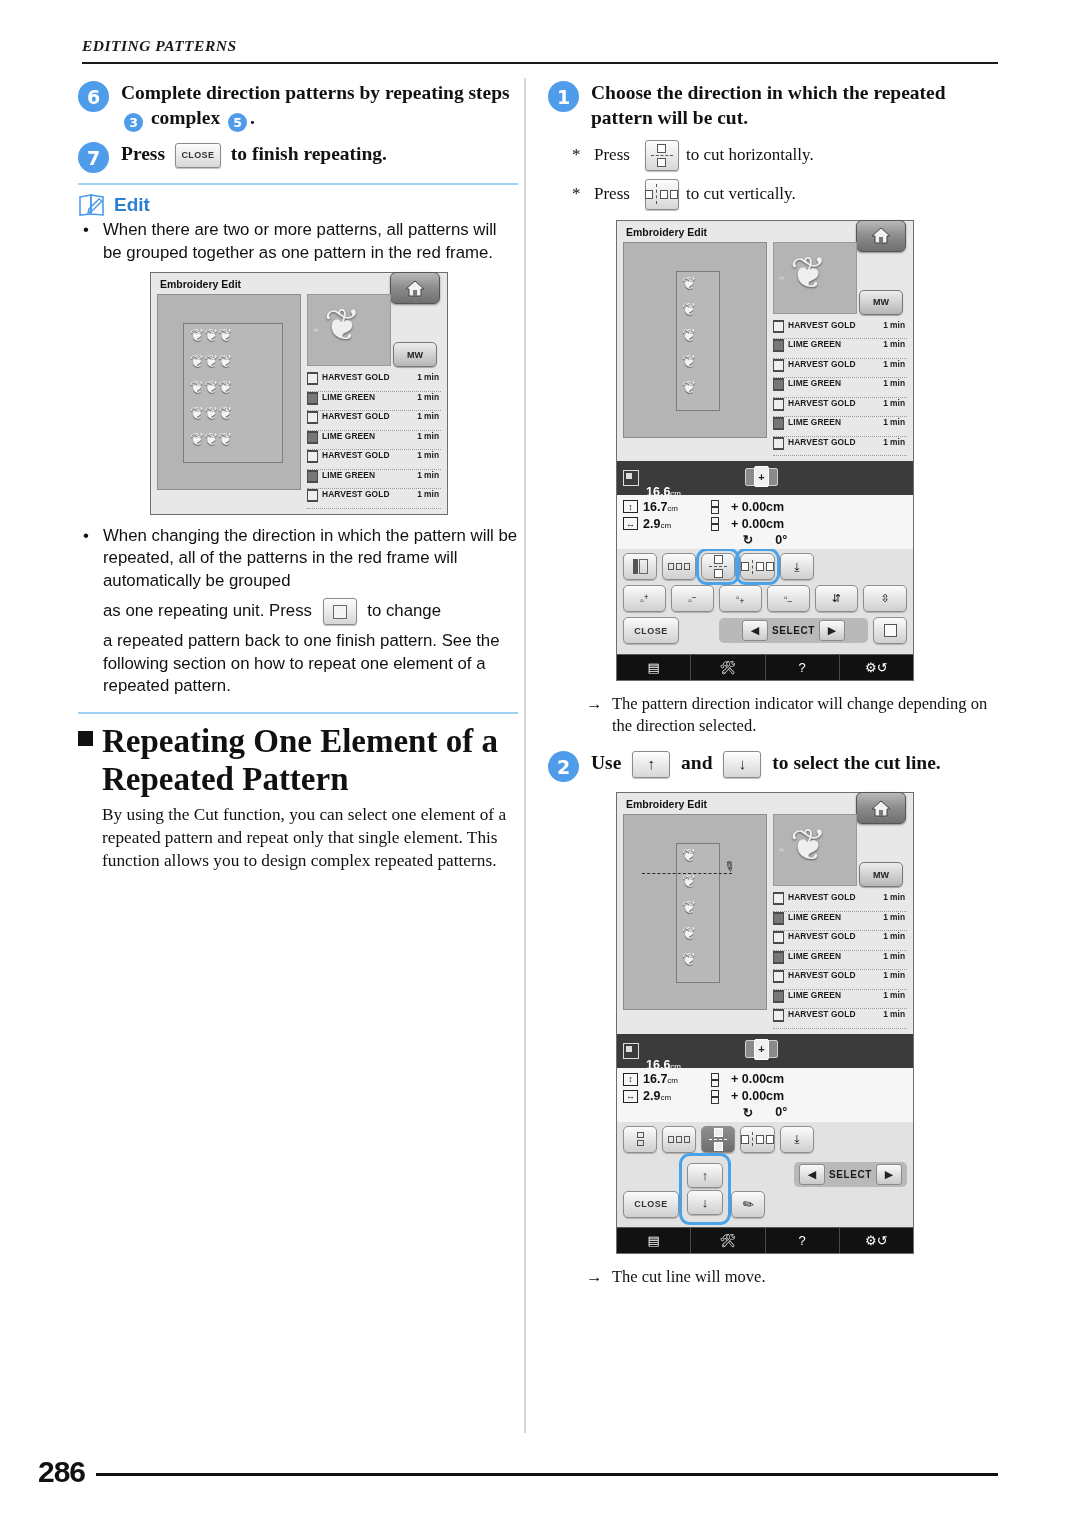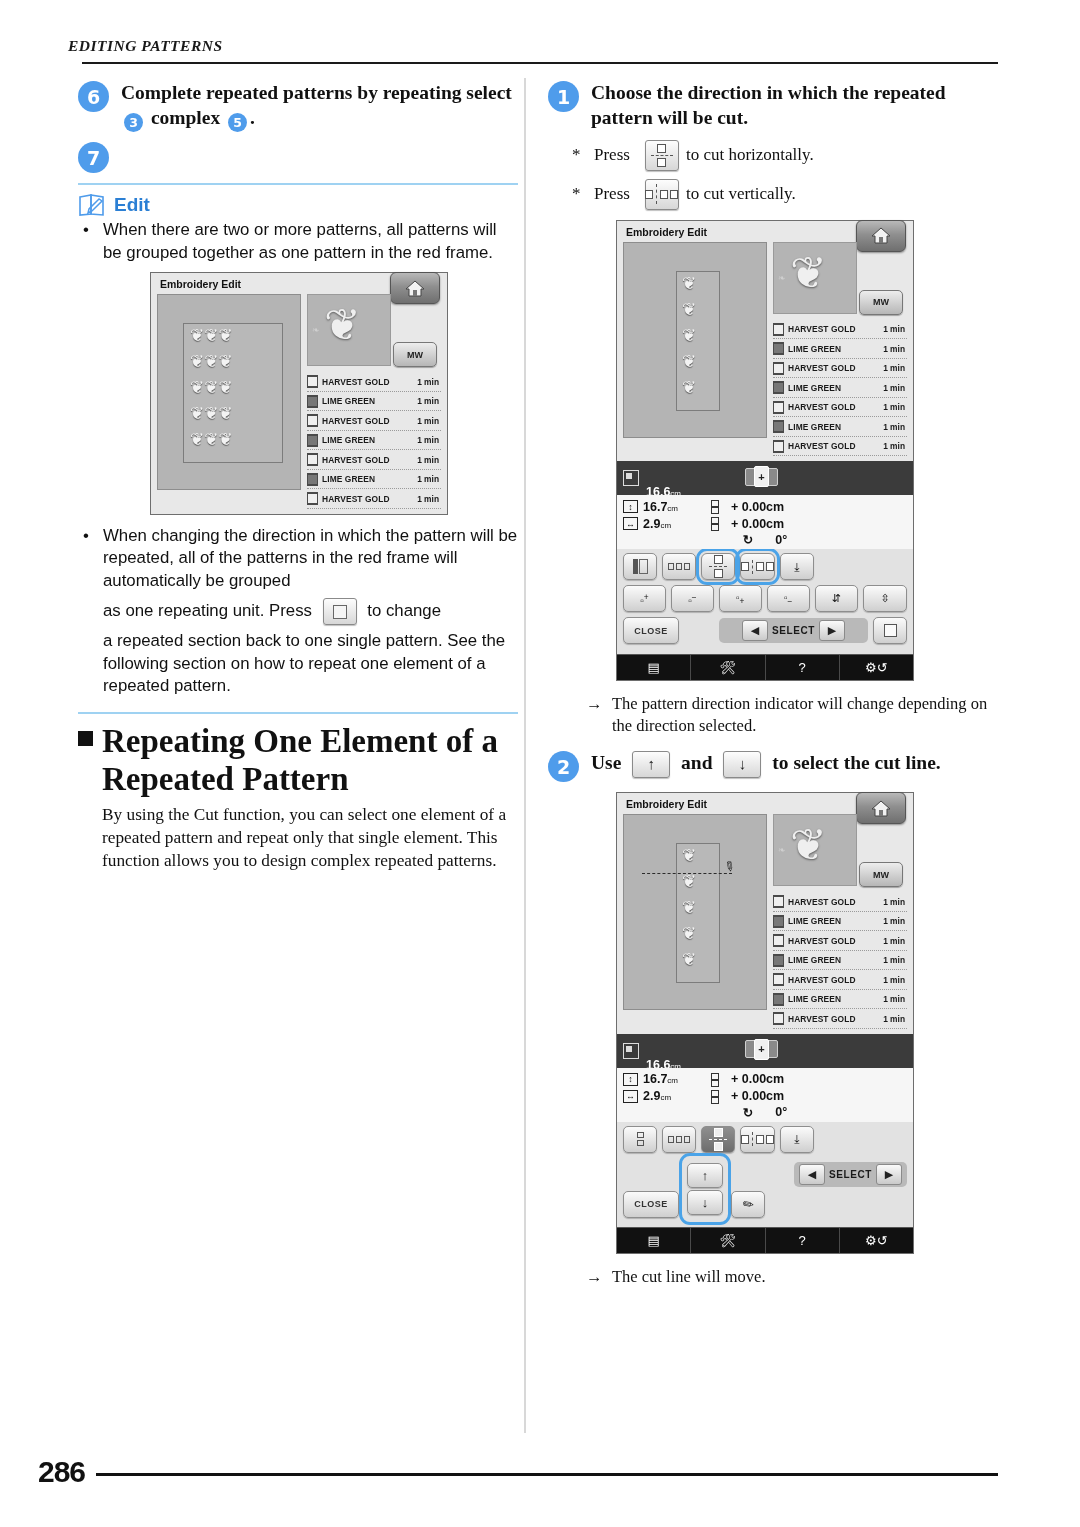--- a/index.html
+++ b/index.html
@@ -8,21 +8,21 @@
     width:1080px; height:1527px;
     background:#ffffff;
     font-family:"Liberation Sans", sans-serif;
     color:#111;
     position:relative;
     overflow:hidden;
   }
 
   
   .running-head {
-    position:absolute; left:68px; top:37px;
+    position:absolute; left:82px; top:37px;
     font-family:"Liberation Serif", serif;
     font-style:italic; font-weight:bold;
     font-size:15.5px; letter-spacing:.5px; color:#1a1a1a;
   }
   .head-rule {
     position:absolute; left:82px; top:62px; width:916px; height:2px;
     background:#1a1a1a;
   }
   .col-divider {
     position:absolute; left:524px; top:78px; width:2px; height:1355px;
@@ -176,21 +176,21 @@
   .mw-btn {
     position:absolute; right:4px; top:48px;
     width:44px; height:25px; border-radius:5px;
     border:1px solid #777; background:linear-gradient(#ededed,#b6b6b6);
     display:flex; align-items:center; justify-content:center;
     font-size:9px; font-weight:bold; color:#222;
     box-shadow:0 1px 1px rgba(0,0,0,.3);
   }
   .thread-list { margin-top:6px; width:134px; }
   .thread-row {
-    display:flex; align-items:center; height:19.5px;
+    display:flex; align-items:flex-start; height:19.5px;
     border-bottom:1px dotted #9a9a9a; font-size:8.4px; font-weight:bold; color:#1a1a1a;
   }
   .spool {
     width:11px; height:13px; margin-right:4px; flex:0 0 auto;
     border-left:1.4px solid #4a4a4a; border-right:1.4px solid #4a4a4a;
     border-top:2px solid #4a4a4a; border-bottom:2px solid #4a4a4a;
   }
   .spool.gold { background:#efefef; }
   .spool.green { background:#777; }
   .thread-name { flex:1 1 auto; letter-spacing:.1px; }
@@ -269,29 +269,34 @@
 <div class="head-rule"></div>
 <div class="col-divider"></div>
 <div class="page-num">286</div>
 <div class="foot-rule"></div>
 
 <div class="col-left">
 
   <div class="step">
     <div class="badge">6</div>
     <div class="step-text">
-      <span>Complete repeated patterns by repeating select</span>
+      <span>Complete direction patterns by repeating steps</span>
       <span class="badge sm">3</span>
       <span>complex</span>
       <span class="badge sm">5</span><span>.</span>
     </div>
   </div>
 
   <div class="step">
     <div class="badge">7</div>
+    <div class="step-text">
+      <span>Press</span>
+      <span class="key key-close">CLOSE</span>
+      <span>to finish repeating.</span>
+    </div>
   </div>
 
   <div class="rule-blue"></div>
 
   <div class="memo-head">
     <span class="memo-icon">
       <svg width="28" height="24" viewBox="0 0 28 24">
         <path d="M2 4 L13 2 L13 21 L2 22 Z" fill="none" stroke="#4f9ceb" stroke-width="1.6"></path>
         <path d="M13 2 L25 4 L25 22 L13 21 Z" fill="none" stroke="#4f9ceb" stroke-width="1.6"></path>
         <path d="M21 6 L11 16 L10 20 L14 18 L24 8 Z" fill="none" stroke="#4f9ceb" stroke-width="1.5"></path>
@@ -378,21 +383,21 @@
       <span class="bullet-dot">•</span>
       <span class="bullet-body">
         <span>When changing the direction in which the pattern will be repeated, all of the patterns in the red frame will automatically be grouped</span>
         <span style="display:block;margin-top:6px;">
           <span>as one repeating unit. Press</span>
           <span class="key key-sq">
               <i></i>
             </span>
           <span>to change</span>
         </span>
-        <span style="display:block;margin-top:5px;">a repeated section back to one single pattern. See the following section on how to repeat one element of a repeated pattern.</span>
+        <span style="display:block;margin-top:5px;">a repeated pattern back to one finish pattern. See the following section on how to repeat one element of a repeated pattern.</span>
       </span>
     </div>
   </div>
 
   <div class="rule-blue" style="margin-top:14px;"></div>
 
   <div class="sec-head">
     <span class="sec-square"></span>
     <span class="sec-title">Repeating One Element of a Repeated Pattern</span>
   </div>

